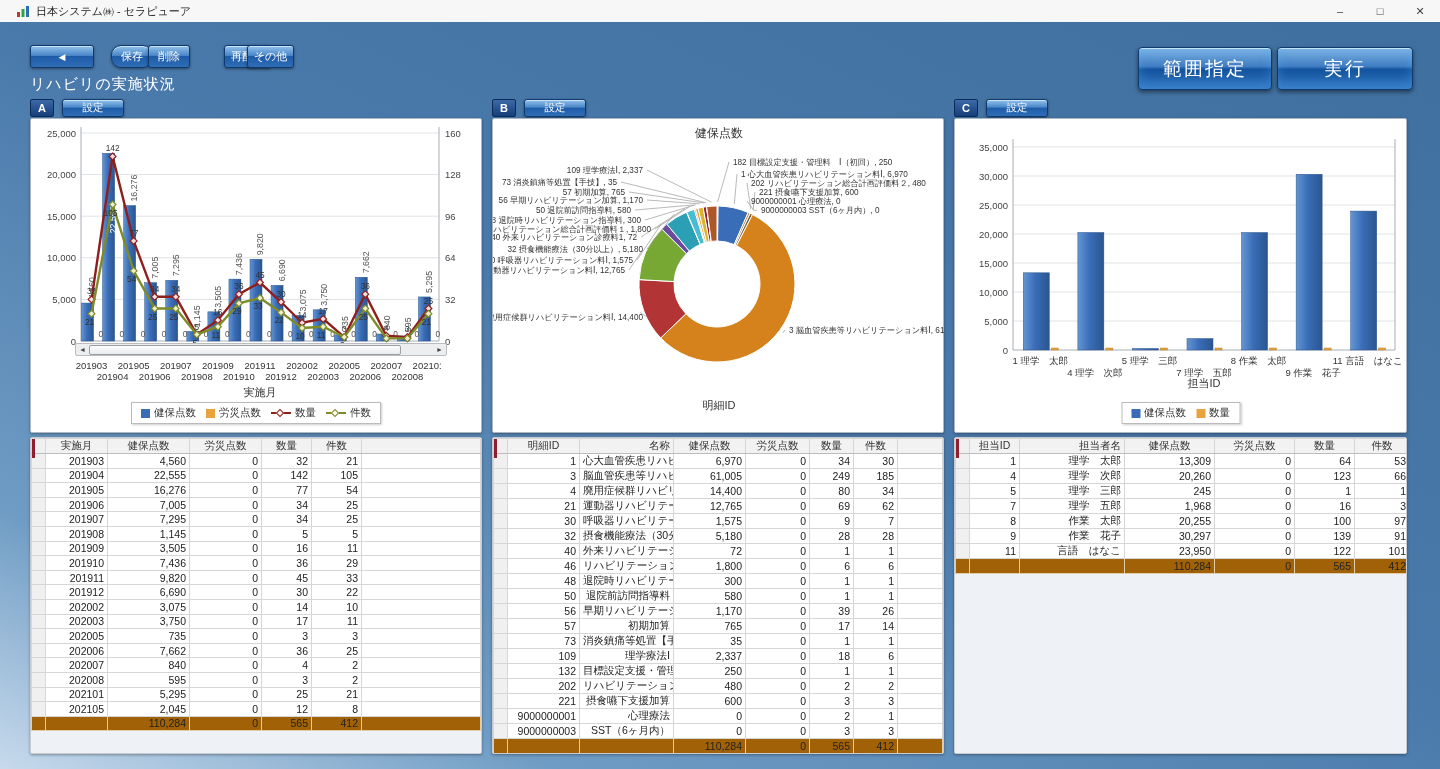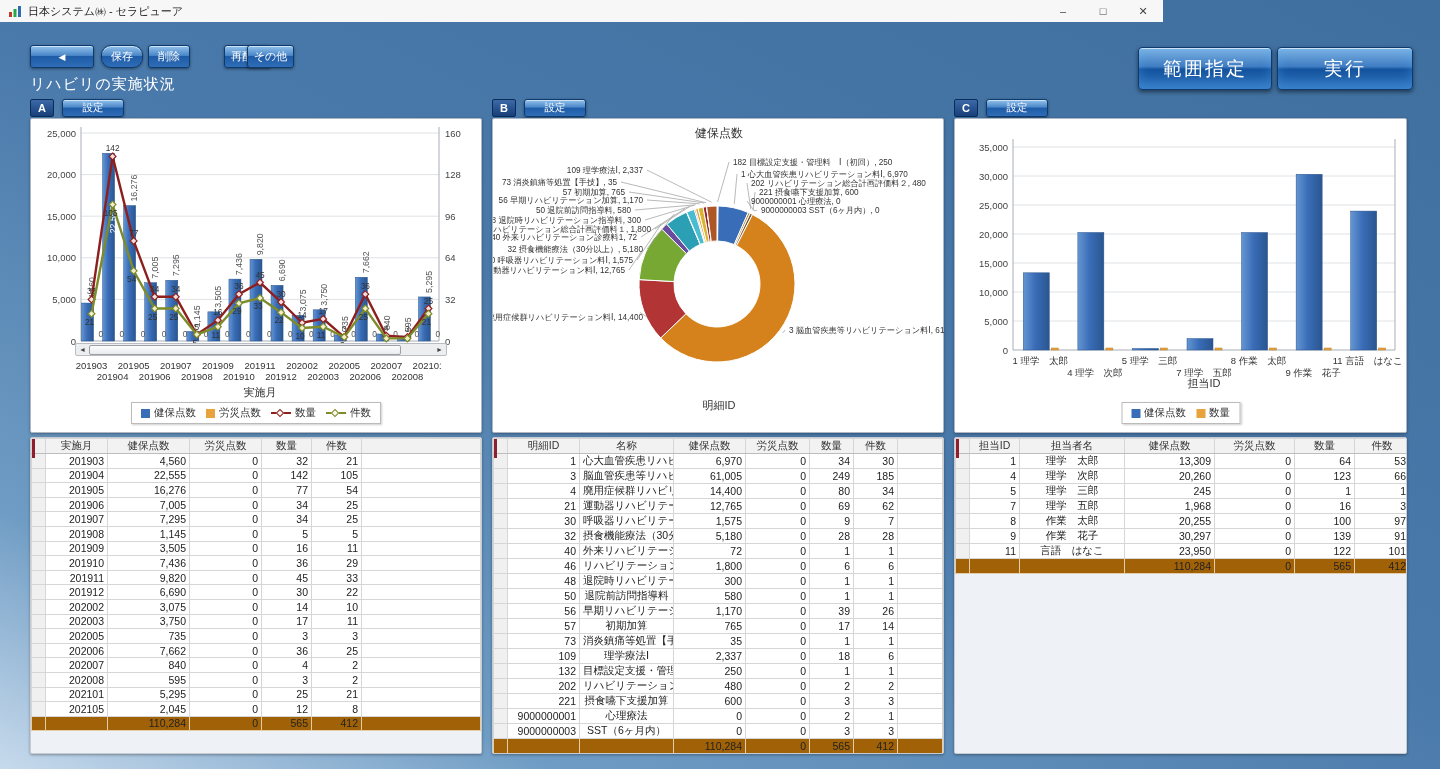--- a/index.html
+++ b/index.html
@@ -2,22 +2,22 @@
 <html><head>
 <meta charset="utf-8">
 <style>
   * { margin:0; padding:0; box-sizing:border-box; }
   html,body { width:1440px; height:769px; overflow:hidden;
     font-family:"Liberation Sans","DejaVu Sans",sans-serif; }
   #stage { position:relative; width:1440px; height:769px;
     background:linear-gradient(205deg,#3f6f9e 0%,#4a7aab 50%,#6f9cc4 82%,#c7daec 100%); }
 
   
-  #titlebar { position:absolute; left:0; top:0; width:1163px; height:22px;
-    background:#f7f7f7; display:flex; align-items:center; padding-left:8px; }
+  #titlebar { position:absolute; left:0; top:0; width:1440px; height:22px;
+    background:#f7f7f7; display:flex; align-items:center; padding-left:16px; }
   #titlebar .ttl { font-size:11px; color:#222; margin-left:6px; }
   #winctl { position:absolute; right:0; top:0; height:22px; display:flex; }
   #winctl span { width:40px; height:22px; display:flex; align-items:center; justify-content:center;
     font-size:11px; color:#444; }
 
   
   .btn { position:absolute; border:1px solid #0f3a6e; border-radius:3px; color:#fff;
     background:linear-gradient(to bottom,#93c3ec 0%,#4a86c8 45%,#1f5ca8 50%,#2f6db6 100%);
     box-shadow:inset 0 1px 0 rgba(255,255,255,.55), 0 1px 3px rgba(0,0,0,.45);
     display:flex; align-items:center; justify-content:center; font-size:11px; cursor:default; }
@@ -36,21 +36,21 @@
   .table-box { position:absolute; width:452px; height:317px; background:#eef1f5;
     border:1px solid #c7ccd2; border-radius:2px; box-shadow:0 1px 3px rgba(0,0,0,.35); overflow:hidden; }
   .accent { position:absolute; left:1px; top:1px; width:3px; height:19px; background:#8d1f2e; z-index:2; }
 
   table.grid { table-layout:fixed; width:100%; border-collapse:collapse; background:#fff;
     font-size:10.5px; color:#222; }
   table.grid th, table.grid td { border:1px solid #d6d6d6; height:14.6px; padding:0 3px;
     overflow:hidden; white-space:nowrap; }
   table.grid thead th { background:#f2f2f2; border-bottom:1px solid #bdbdbd; font-weight:normal;
     text-align:center; color:#333; }
-  table.grid th.txt, table.grid td.txt { text-align:center; }
+  table.grid th.txt, table.grid td.txt { text-align:right; }
   table.grid td.num { text-align:right; }
   table.grid .sel { background:#f0f0f0; }
   table.grid col.selc { width:14px; }
   table.grid tr.total td { background:#a16207; border-color:#e3cda8; }
 
   
   svg text { font-family:"Liberation Sans","DejaVu Sans",sans-serif; }
   svg .ax { font-size:9.5px; fill:#444; }
   svg .xt { font-size:9.5px; fill:#333; }
   svg .at { font-size:11px; fill:#333; }
@@ -95,21 +95,21 @@
     <div id="winctl">
       <span>–</span>
       <span>□</span>
       <span>✕</span>
     </div>
   </div>
 
   <div class="btn" style="left:30px;top:45px;width:64px;height:23px;">
     <span style="font-size:9px;">◀</span>
   </div>
-  <div class="btn" style="left:101px;top:45px;width:42px;height:23px;border-radius:10px;">保存</div>
+  <div class="btn" style="left:111px;top:45px;width:42px;height:23px;border-radius:10px;">保存</div>
   <div class="btn" style="left:148px;top:45px;width:42px;height:23px;">削除</div>
   <div class="btn" style="left:196px;top:45px;width:47px;height:23px;margin-left:28px;">再配置</div>
   <div class="btn" style="left:247px;top:45px;width:47px;height:23px;">その他</div>
   <div class="btn btn-big" style="left:1277px;top:47px;width:136px;height:43px;">実行</div>
   <div class="btn btn-big" style="left:1138px;top:47px;width:134px;height:43px;">範囲指定</div>
 
   <div id="page-title">リハビリの実施状況</div>
 
   <div class="badge" style="left:30px;top:99px;">A</div>
   <div class="btn" style="left:62px;top:99px;width:62px;height:18px;font-size:10.5px;">設定</div>

